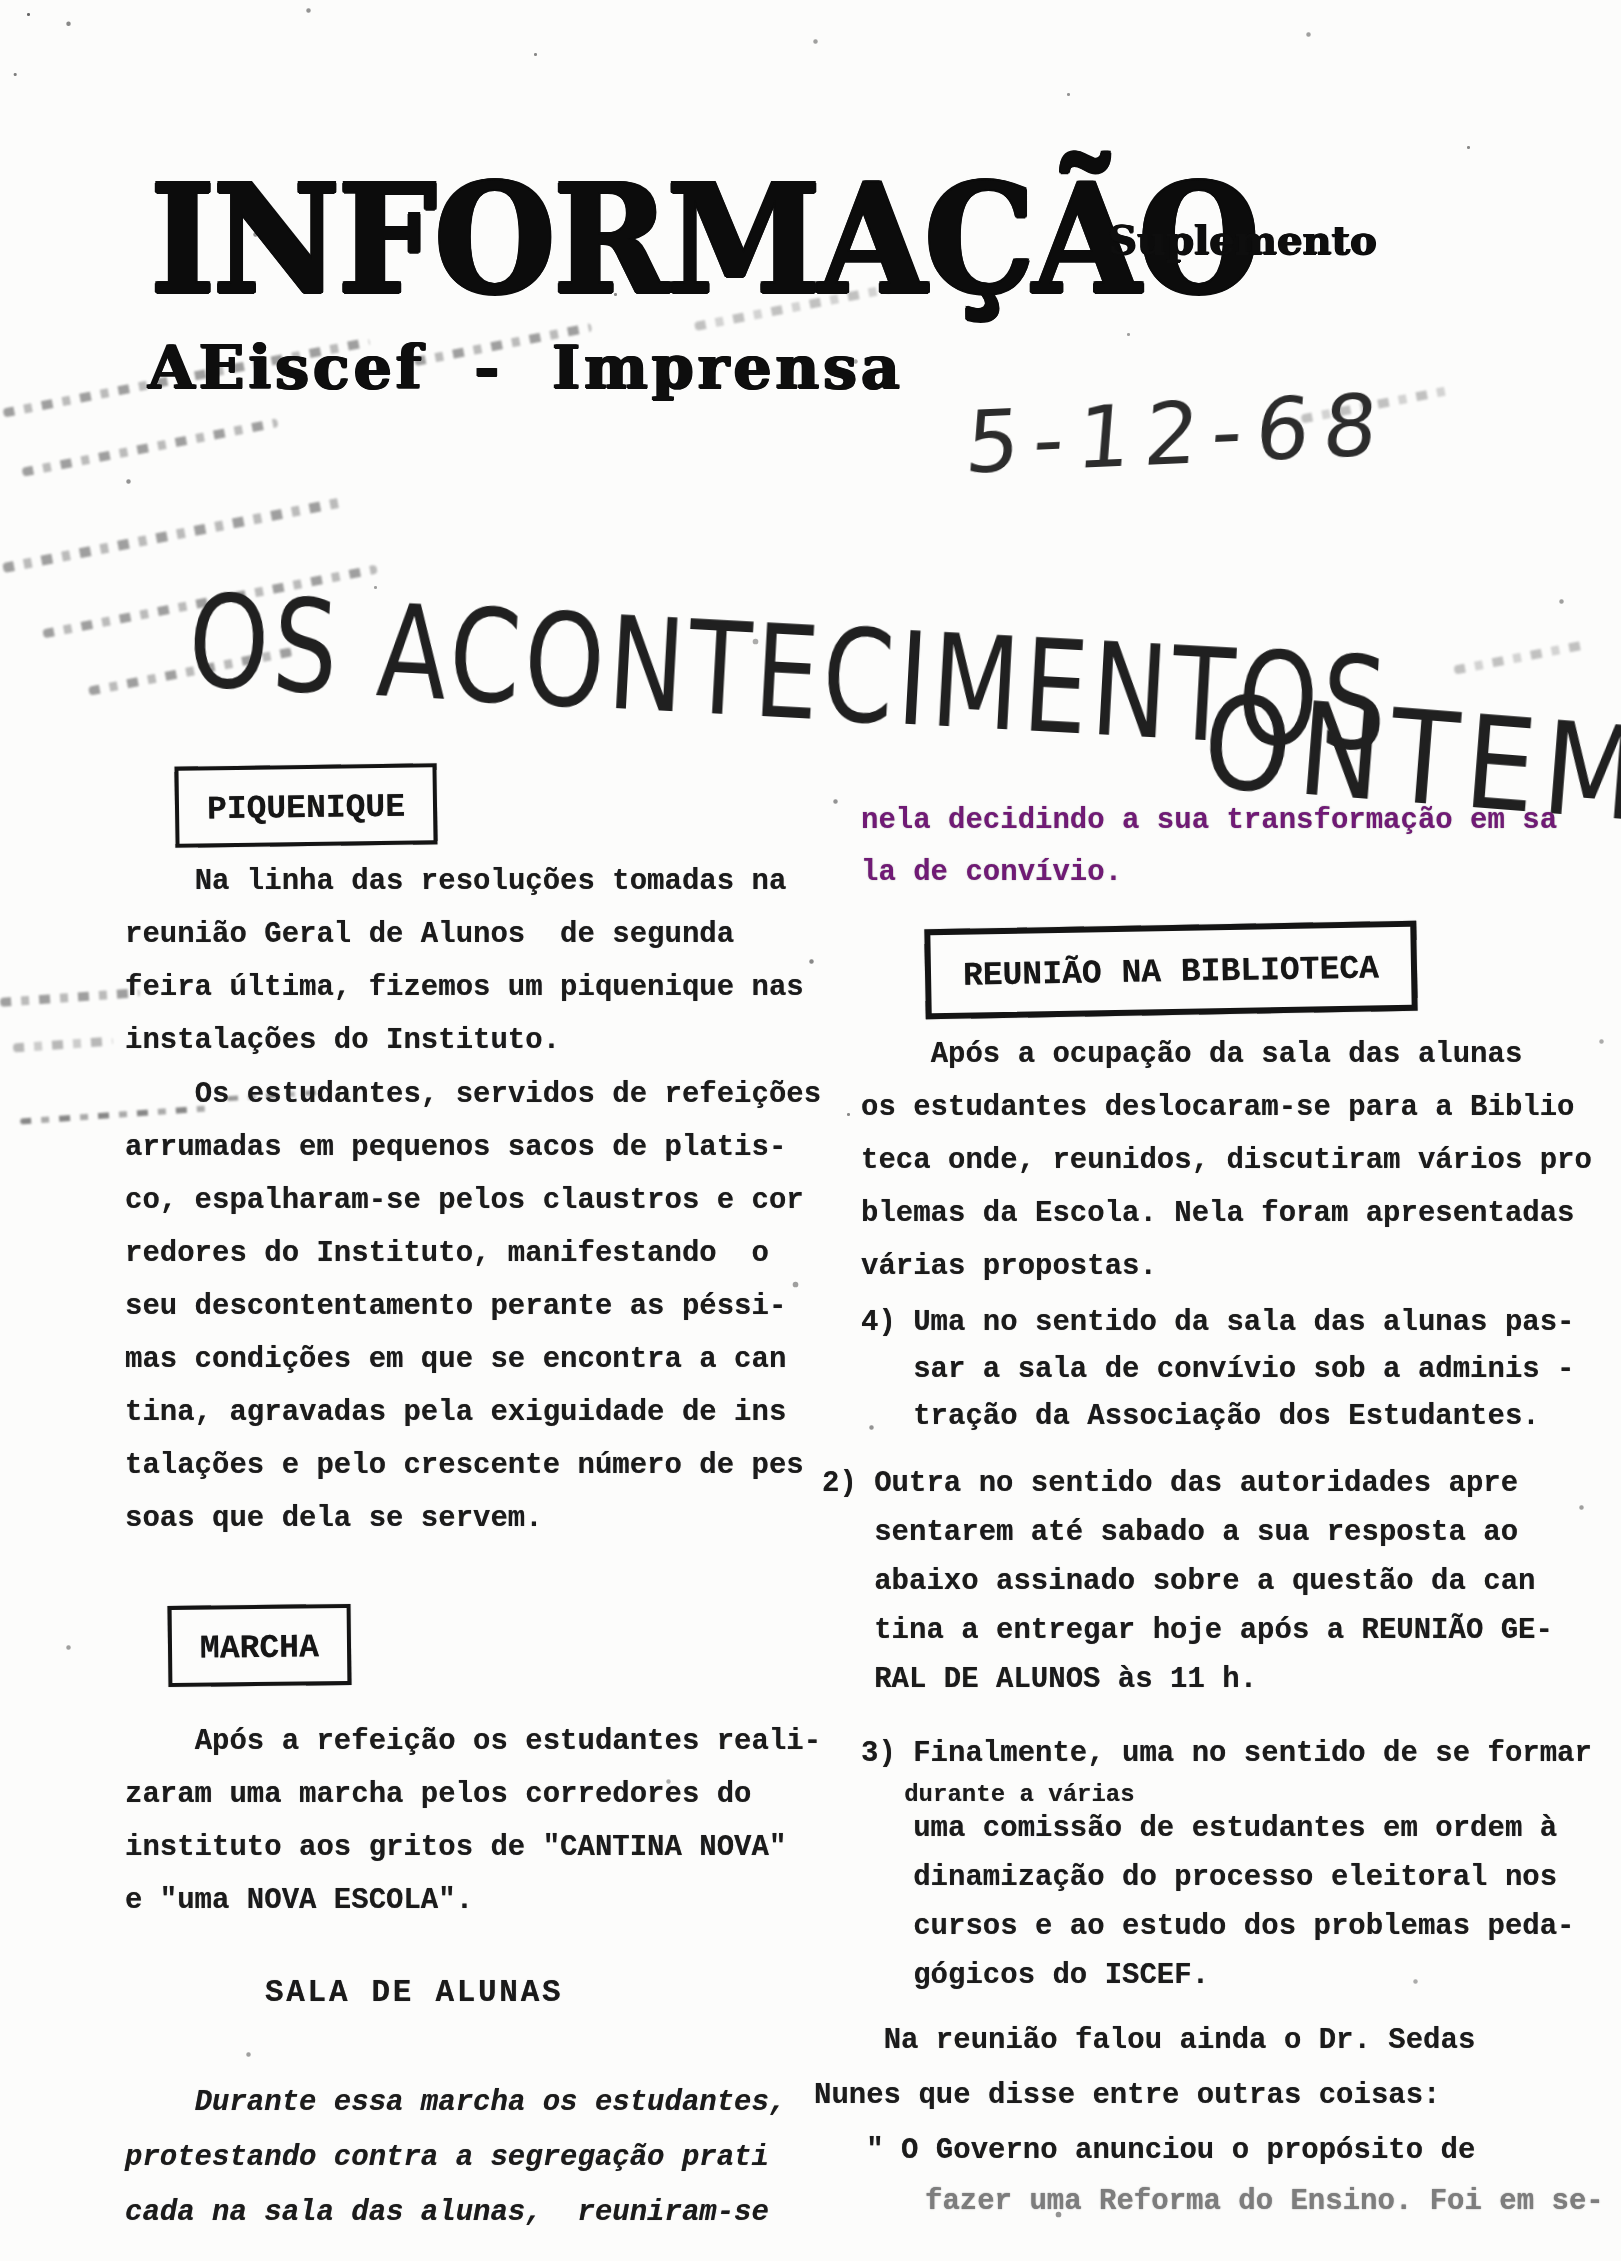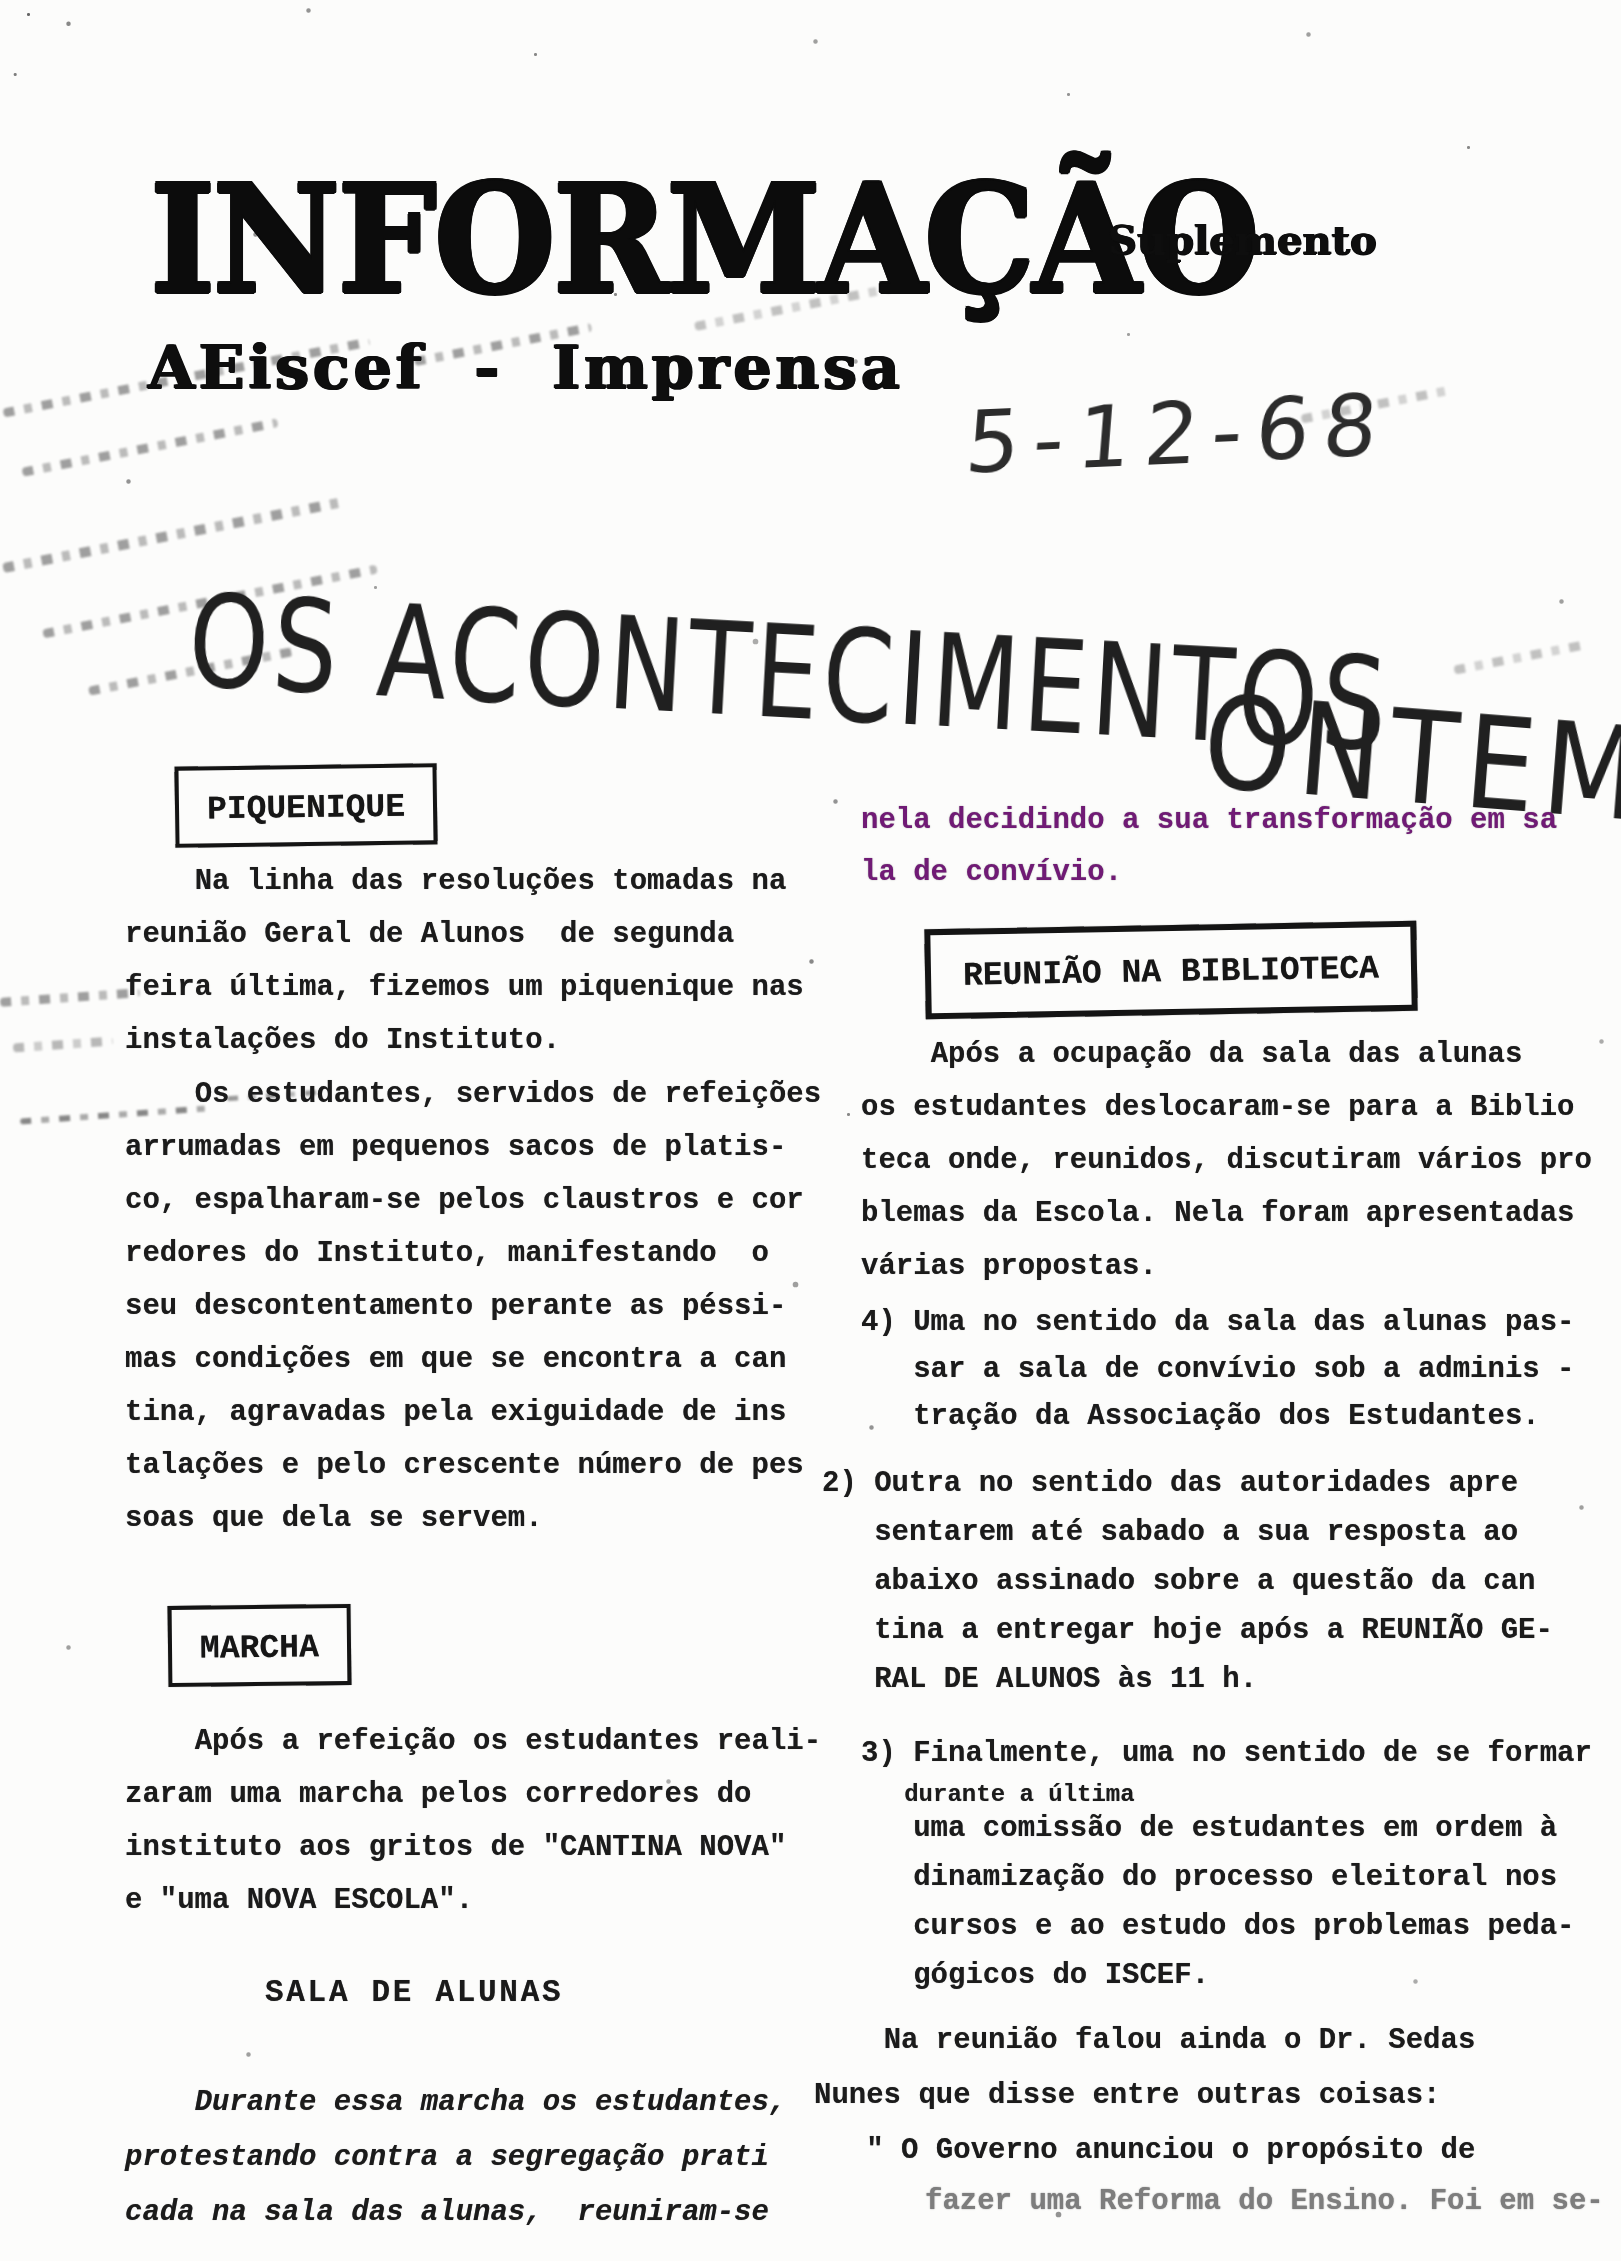--- a/index.html
+++ b/index.html
@@ -189,21 +189,21 @@
    sar a sala de convívio sob a adminis -
    tração da Associação dos Estudantes.</div>
 
   <div class="abs tw lh74 item" style="left:822px;top:1459px;width:757px;">2) Outra no sentido das autoridades apre
    sentarem até sabado a sua resposta ao
    abaixo assinado sobre a questão da can
    tina a entregar hoje após a REUNIÃO GE-
    RAL DE ALUNOS às 11 h.</div>
 
   <div class="abs tw lh73 item" style="left:861px;top:1729px;width:763px;">3) Finalmente, uma no sentido de se formar</div>
-  <div class="abs insert-line" style="left:861px;top:1779px;width:757px;">   durante a última</div>
+  <div class="abs insert-line" style="left:861px;top:1779px;width:757px;">   durante a várias</div>
   <div class="abs tw lh73 item" style="left:861px;top:1804px;width:757px;">   uma comissão de estudantes em ordem à
    dinamização do processo eleitoral nos
    cursos e ao estudo dos problemas peda-
    gógicos do ISCEF.</div>
 
   <div class="abs tw lh82" style="left:814px;top:2013px;width:757px;">    Na reunião falou ainda o Dr. Sedas
 Nunes que disse entre outras coisas:
    " O Governo anunciou o propósito de</div>
 
   <div class="abs tw faded2" style="left:925px;top:2175px;width:757px;line-height:53px;">fazer uma Reforma do Ensino. Foi em se-</div>

